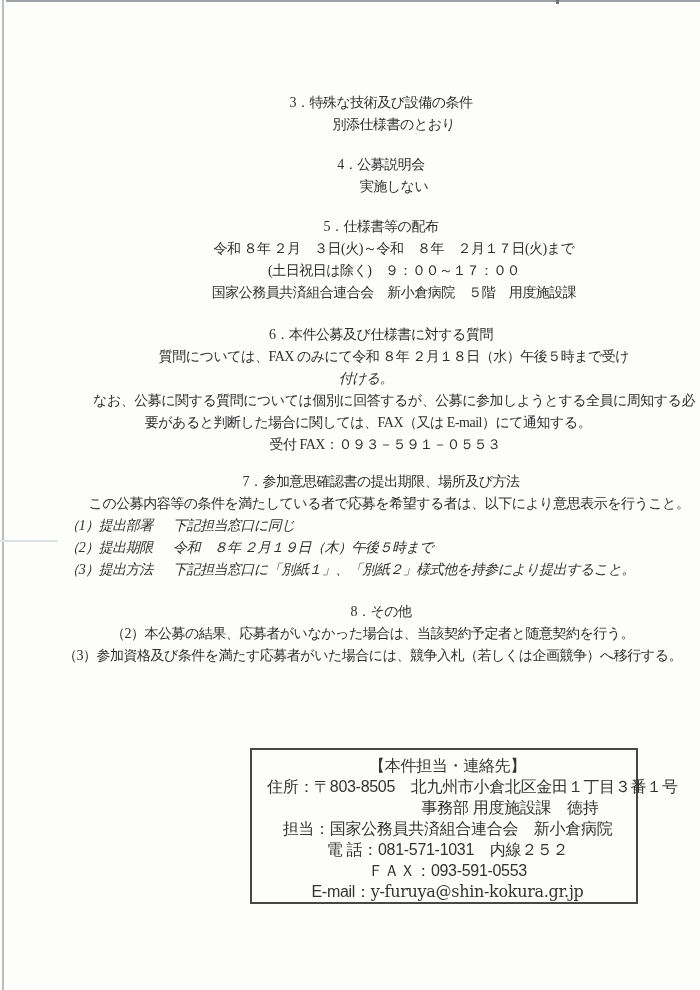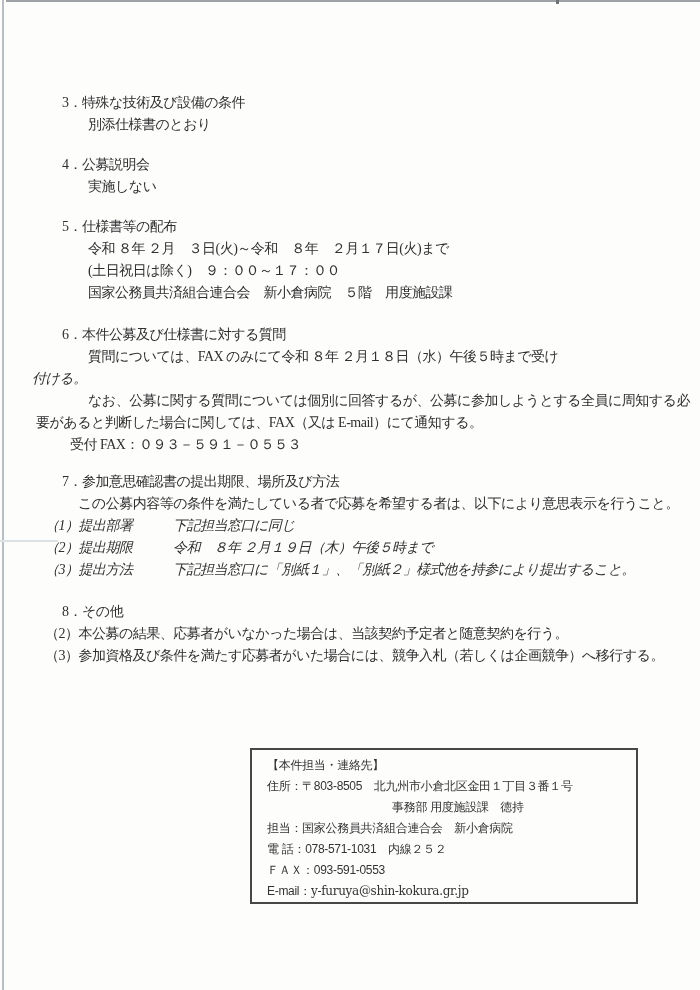--- a/index.html
+++ b/index.html
@@ -7,20 +7,21 @@
   .page {
     position: relative;
     width: 700px;
     height: 990px;
     background: #fdfdfc;
     overflow: hidden;
     font-family: "Liberation Serif", "DejaVu Serif", serif;
     color: #2f2f2f;
     font-size: 14px;
     letter-spacing: -0.5px;
+    text-align: center;
   }
   
   .scan-edge-top { position: absolute; top: 0; left: 6px; right: 0; height: 2px; background: #8d9296; opacity: .85; }
   .scan-tick { position: absolute; top: 0; left: 556px; width: 3px; height: 4px; background: #6d7275; }
   .scan-edge-left { position: absolute; top: 0; bottom: 0; left: 2px; width: 2px; background: #b8bec1; }
   .scan-artifact { position: absolute; top: 540px; left: 0; width: 58px; height: 2px; background: #dde2e4; }
 
   .sec { position: absolute; left: 0; width: 700px; }
   .line { line-height: 22px; white-space: nowrap; }
   .h   { margin-left: 62px; }   
@@ -35,21 +36,21 @@
   .tight { margin-top: -4px; }
 
   .contact-box {
     position: absolute;
     left: 250px; top: 748px;
     width: 388px; height: 156px;
     border: 2px solid #474747;
     background: #fdfdfc;
     padding: 5px 8px 0 15px;
     font-family: "Liberation Sans", "DejaVu Sans", sans-serif;
-    font-size: 12px;
+    font-size: 16px;
     letter-spacing: -0.3px;
     color: #333;
   }
   .cb-line { line-height: 21px; white-space: nowrap; }
   .cb-indent { margin-left: 125px; }
   .serif { font-family: "DejaVu Serif", "Liberation Serif", serif; }
 </style>
 </head>
 <body>
 
@@ -112,21 +113,21 @@
   <div class="contact-box">
     <div class="cb-line">【本件担当・連絡先】</div>
     <div class="cb-line">
       <span>住所：</span><span>〒803-8505　北九州市小倉北区金田１丁目３番１号</span>
     </div>
     <div class="cb-line cb-indent">事務部 用度施設課　徳持</div>
     <div class="cb-line">
       <span>担当：</span><span>国家公務員共済組合連合会　新小倉病院</span>
     </div>
     <div class="cb-line">
-      <span>電 話：</span><span>078-571-1031　内線２５２</span>
+      <span>電 話：</span><span>081-571-1031　内線２５２</span>
     </div>
     <div class="cb-line">
       <span>ＦＡＸ：</span><span>093-591-0553</span>
     </div>
     <div class="cb-line">
       <span>E-mail：</span><span class="serif">y-furuya@shin-kokura.gr.jp</span>
     </div>
   </div>
 
 </div>

